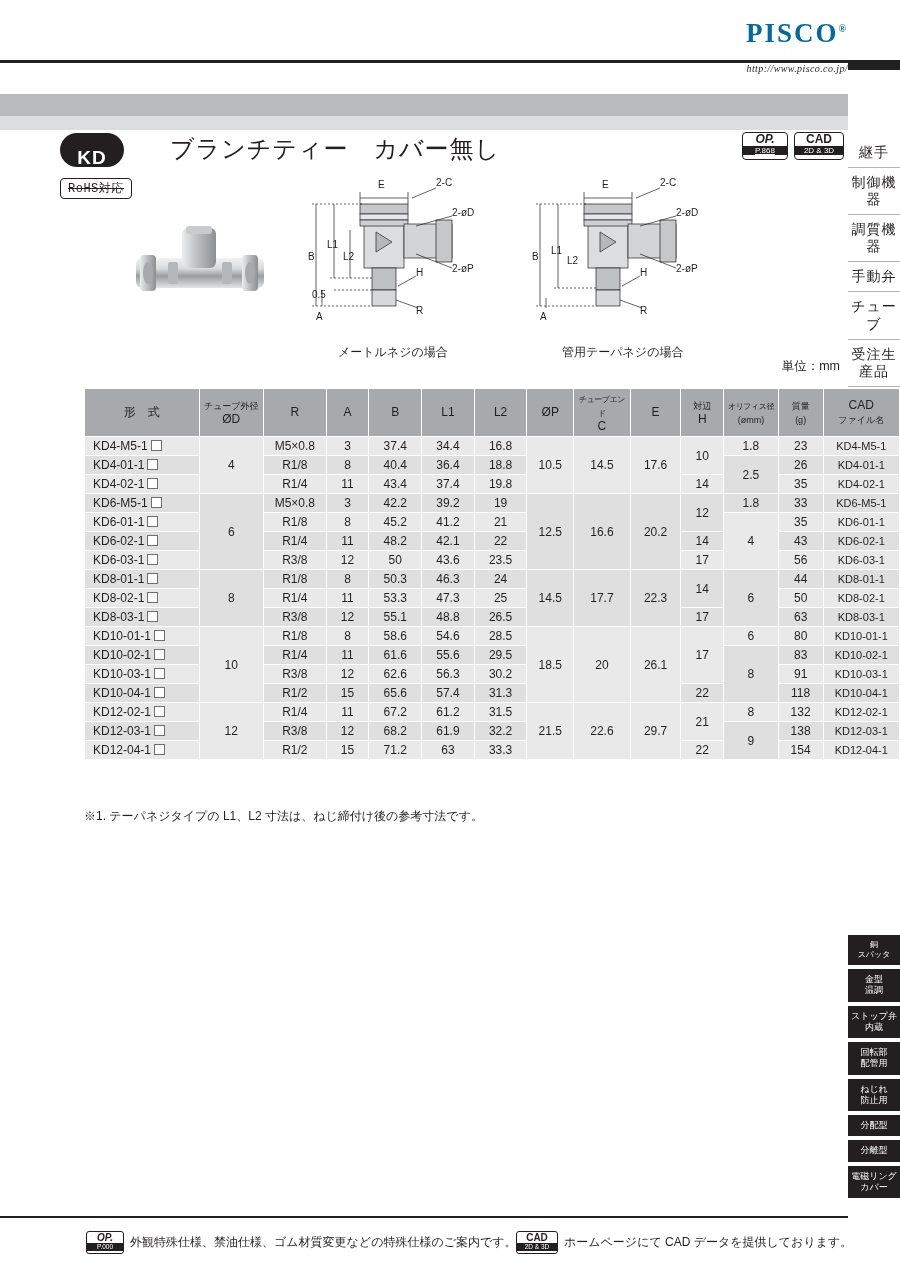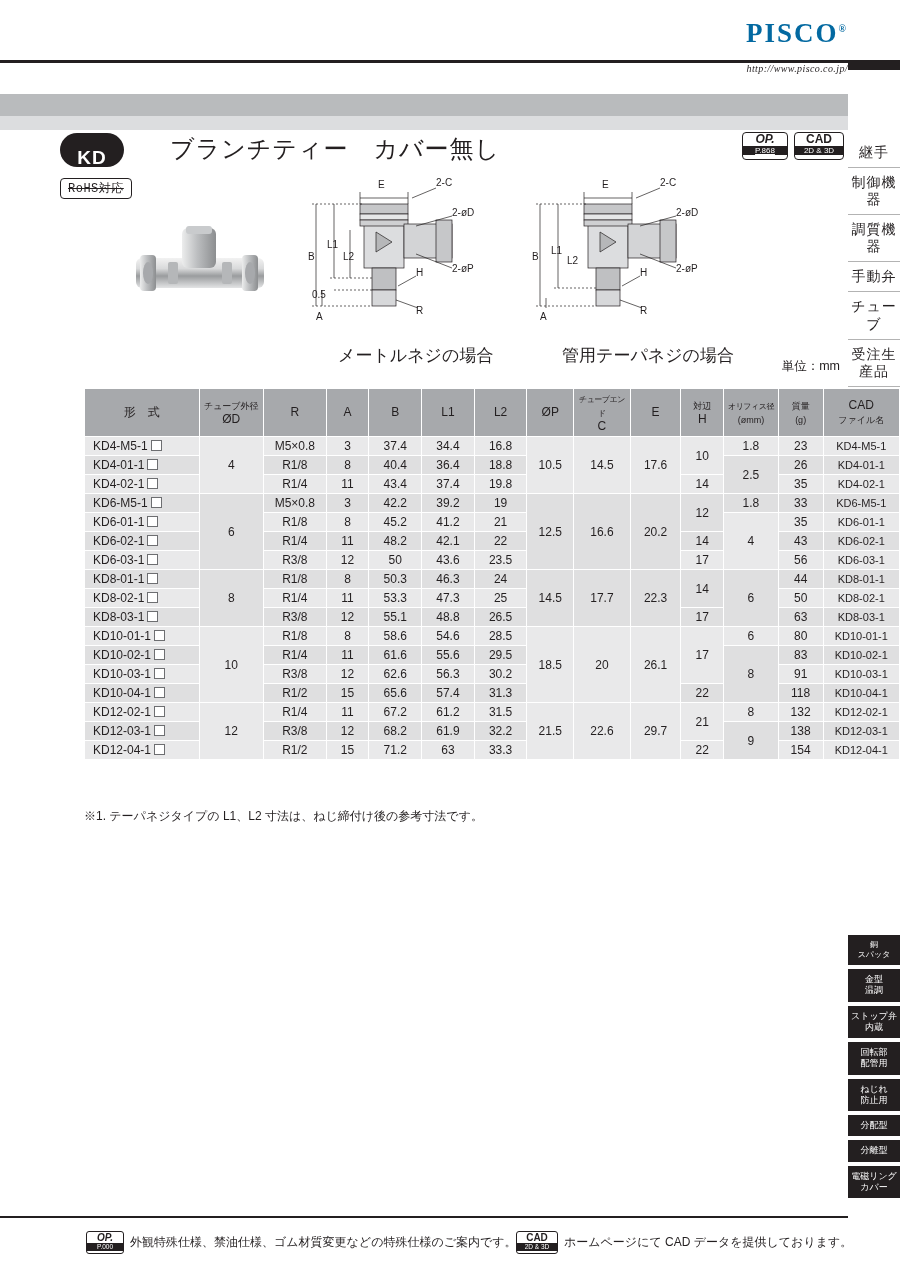--- a/index.html
+++ b/index.html
@@ -37,21 +37,21 @@
 
   .op-badge{position:absolute;right:112px;top:132px;width:44px;height:26px;border:1.4px solid #231f20;border-radius:4px;text-align:center;background:#fff;}
   .op-badge .l1{font-size:12px;font-weight:bold;line-height:13px;font-style:italic;}
   .op-badge .l2{font-size:8px;line-height:9px;background:#231f20;color:#fff;text-decoration:underline;}
   .cad-badge{position:absolute;right:56px;top:132px;width:48px;height:26px;border:1.4px solid #231f20;border-radius:4px;text-align:center;background:#fff;}
   .cad-badge .l1{font-size:12px;font-weight:bold;line-height:13px;}
   .cad-badge .l2{font-size:8px;line-height:9px;background:#231f20;color:#fff;}
 
   
   .photo{position:absolute;left:130px;top:222px;width:140px;height:92px;}
-  .cap{position:absolute;font-size:17px;color:#231f20;}
+  .cap{position:absolute;font-size:12px;color:#231f20;}
   .unit{position:absolute;right:60px;top:358px;font-size:12.5px;text-align:center;}
 
   
   table{position:absolute;left:84px;top:388px;border-collapse:collapse;font-size:12px;}
   th,td{border:1px solid #ffffff;text-align:center;}
   thead th{background:#a7a9ac;color:#231f20;font-weight:normal;padding:3px 2px;line-height:1.15;}
   tbody td{background:#e9e9ea;padding:2px 3px;}
   tbody td.model{background:#e9e9ea;text-align:left;padding-left:8px;white-space:nowrap;}
   tbody td.cad{background:#e9e9ea;font-size:11px;}
   tbody tr.alt td{background:#dfdfe0;}

